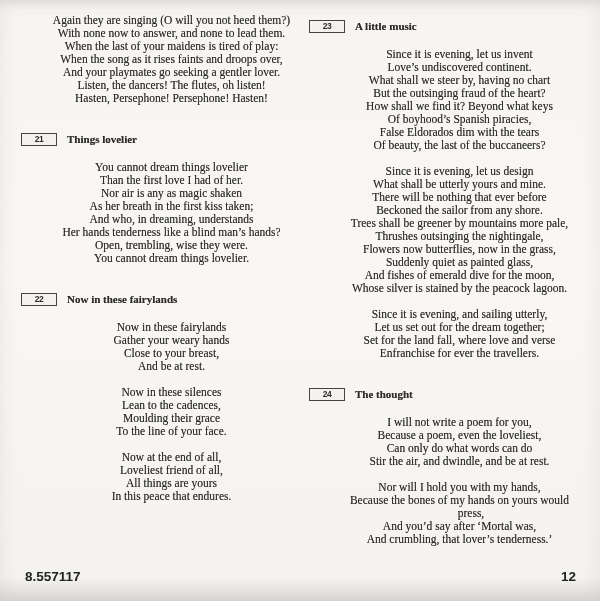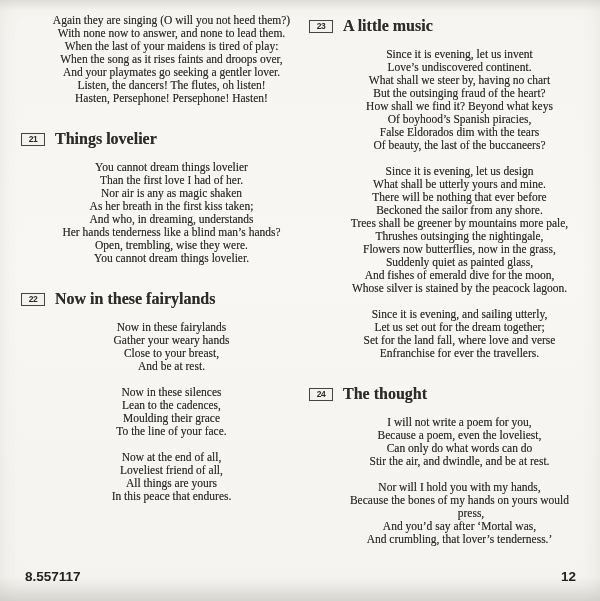--- a/index.html
+++ b/index.html
@@ -34,33 +34,33 @@
     margin: 27px 0 15px 0;
     display: flex;
     align-items: center;
     height: 14px;
   }
   .heading:first-child { margin-top: 0; }
   .track-box {
     display: inline-flex;
     align-items: center;
     justify-content: center;
-    width: 24px; height: 13px;
+    width: 36px; height: 13px;
     box-sizing: border-box;
     border: 1px solid #45443f;
     background: #f3f2ee;
     font-family: "Liberation Sans", sans-serif;
     font-size: 8.5px;
     font-weight: bold;
     letter-spacing: -0.5px;
     flex: 0 0 auto;
   }
   .section-title {
     margin-left: 10px;
-    font-size: 16px;
+    font-size: 11px;
     font-weight: bold;
     text-shadow: 0 0 0.4px rgba(45, 44, 41, 0.6);
   }
 
   .footer {
     position: absolute;
     left: 0; right: 0; top: 569px; height: 20px;
     font-family: "Liberation Sans", sans-serif;
     font-weight: bold;
     font-size: 13.5px;

